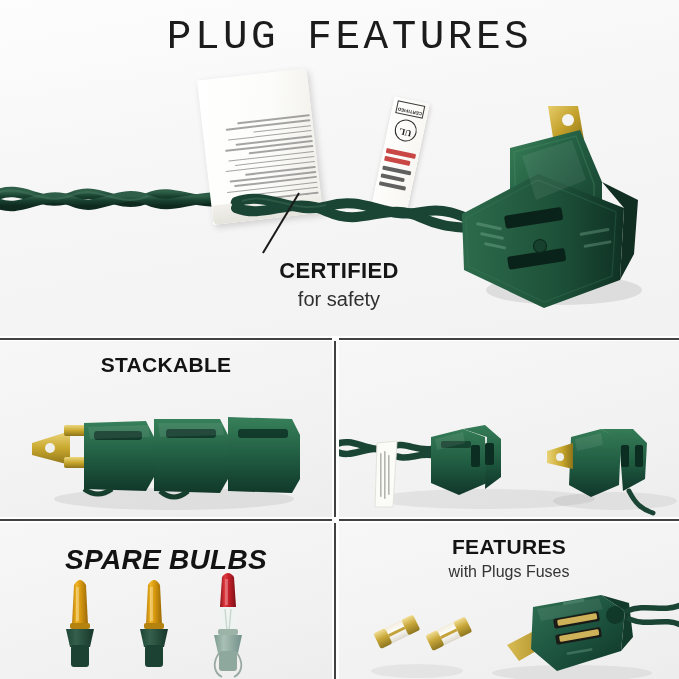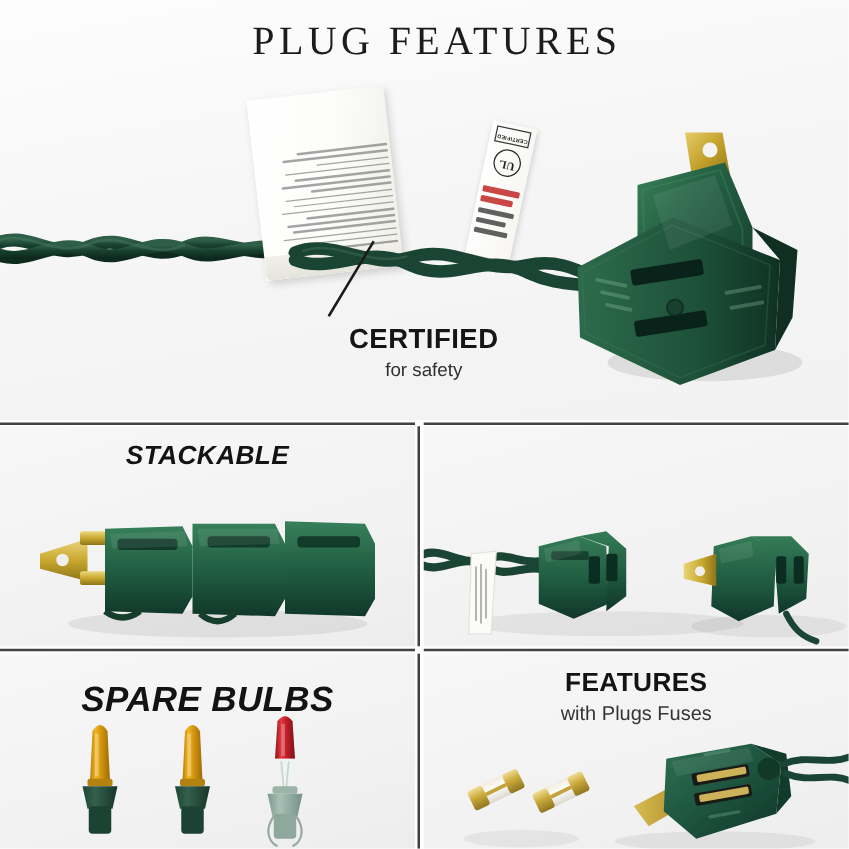--- a/index.html
+++ b/index.html
@@ -27,22 +27,22 @@
     width: 679px; height: 336px;
     background: linear-gradient(170deg, #fdfdfd 0%, #f6f6f7 45%, #f2f2f3 100%);
     overflow: hidden;
   }
 
   .hero-title {
     position: absolute;
     left: 0; top: 14px;
     width: 679px;
     text-align: center;
-    font-family: Liberation Serif, serif;
-    font-size: 32px;
+    font-family: Liberation Mono, monospace;
+    font-size: 41px;
     font-weight: 300;
     letter-spacing: 3.5px;
     color: #1c1c1c;
     white-space: nowrap;
     padding-left: 20px;
   }
 
   
   .cord-left {
     position: absolute;
@@ -192,32 +192,32 @@
     font-size: 22px;
     font-weight: 700;
     letter-spacing: .4px;
     color: #151515;
   }
   .cap-safety {
     position: absolute;
     left: 224px; top: 288px;
     width: 230px;
     text-align: center;
-    font-size: 15px;
+    font-size: 20px;
     font-weight: 400;
     color: #303030;
   }
 
   
   .panel {
     position: absolute;
     background: linear-gradient(165deg,#f7f7f8 0%, #f2f2f3 60%, #ededee 100%);
     overflow: hidden;
   }
-  .panel.tl { left: 0;   top: 341px; width: 332px; height: 176px; font-style: italic; }
+  .panel.tl { left: 0;   top: 341px; width: 332px; height: 176px; }
   .panel.tr { left: 339px; top: 341px; width: 340px; height: 176px; }
   .panel.bl { left: 0;   top: 523px; width: 332px; height: 156px; }
   .panel.br { left: 339px; top: 523px; width: 340px; height: 156px; }
 
   .panel-title {
     position: absolute;
     left: 0; top: 12px;
     width: 100%;
     text-align: center;
     font-size: 21px;

